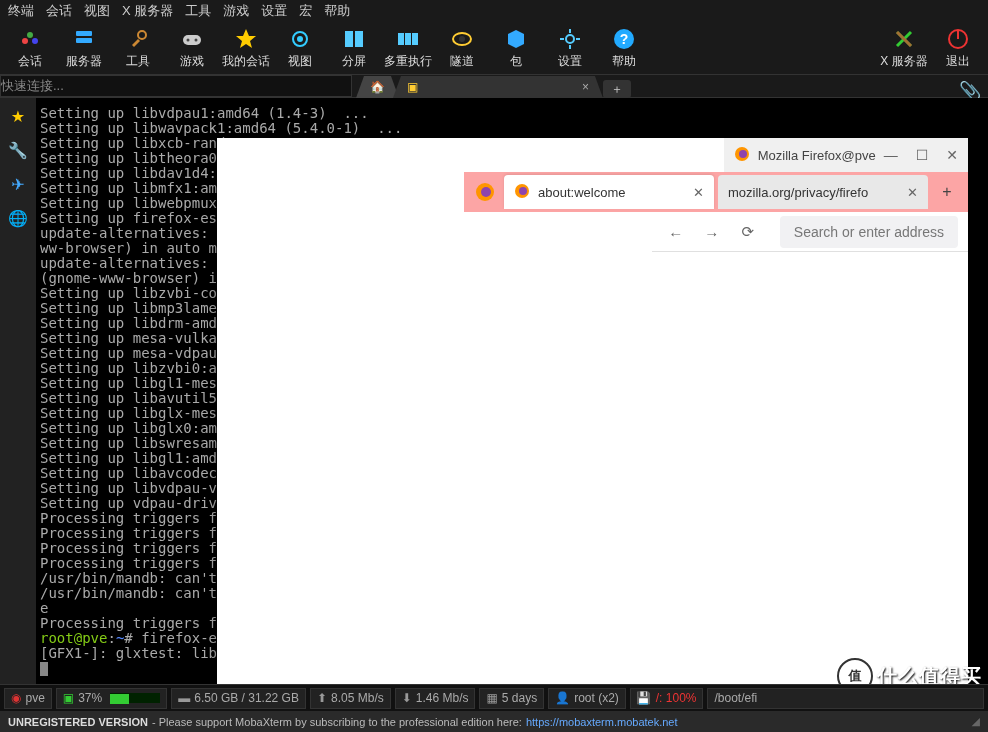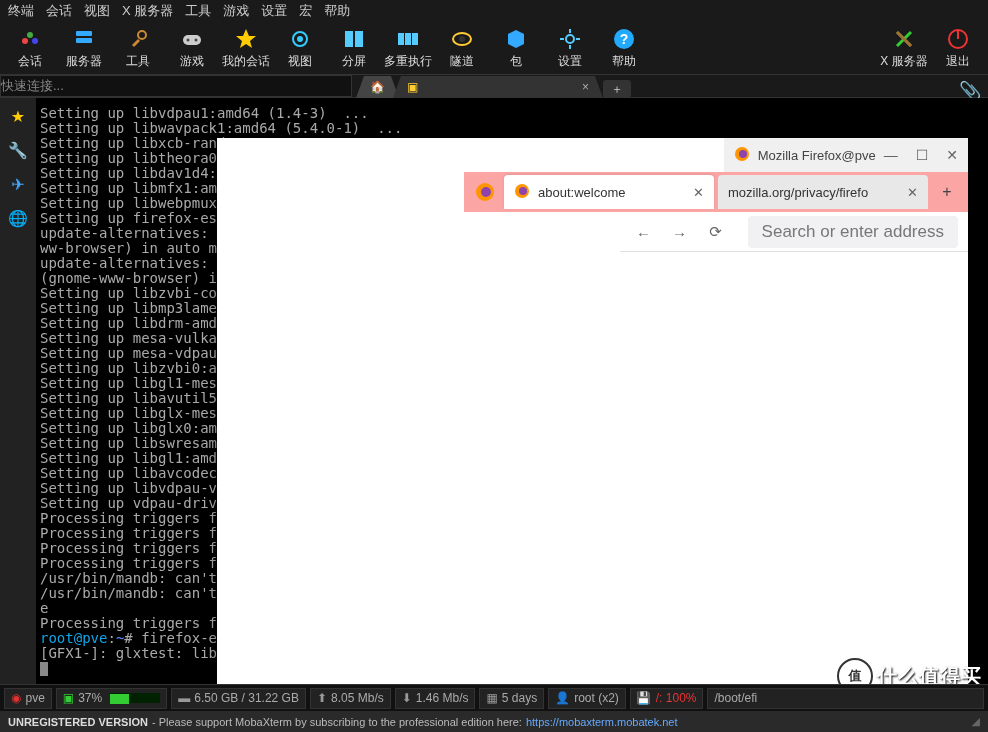--- a/index.html
+++ b/index.html
@@ -20,35 +20,35 @@
   .sess-tab.active { background: #444; }
   .sess-tab .x { color: #aaa; margin-left: 6px; }
   .newtab { width: 28px; height: 18px; background: #333; border-radius: 3px; display: flex; align-items: center; justify-content: center; color: #ccc; margin-left: 6px; }
   .clip-icon { position: absolute; right: 6px; top: 80px; color: #89a; font-size: 18px; }
 
   .work { display: flex; height: 586px; background: #000; }
   .leftbar { width: 36px; background: #222; display: flex; flex-direction: column; align-items: center; padding-top: 6px; gap: 10px; }
   .lb-icon { width: 24px; height: 24px; display: flex; align-items: center; justify-content: center; font-size: 16px; }
 
   .terminal { flex: 1; background: #000; color: #aaa; font-family: "DejaVu Sans Mono", monospace; font-size: 14px; line-height: 15px; padding: 8px 4px; white-space: pre; overflow: hidden; position: relative; }
-  .term-line .grn { color: #0ea5e9; }
+  .term-line .grn { color: #84cc16; }
   .cursor { display: inline-block; width: 8px; height: 14px; background: #888; vertical-align: middle; }
 
   .firefox { position: absolute; left: 217px; top: 138px; width: 751px; height: 546px; background: #fff; box-shadow: 0 2px 10px rgba(0,0,0,0.5); display: flex; flex-direction: column; align-items: flex-end; }
   .ff-title { height: 34px; background: #f0f0f0; display: flex; align-items: center; padding: 0 10px; gap: 8px; color: #444; font-size: 13px; }
   .ff-title-controls { margin-left: auto; display: flex; gap: 18px; color: #666; font-size: 14px; }
   .ff-tabs { height: 40px; background: #fca5a5; display: flex; align-items: center; padding: 0 6px; gap: 4px; }
   .ff-menu-icon { width: 30px; height: 30px; display: flex; align-items: center; justify-content: center; }
   .ff-tab { height: 34px; min-width: 210px; max-width: 210px; background: #e8e8e8; display: flex; align-items: center; padding: 0 10px; gap: 8px; font-size: 13px; color: #333; border-radius: 4px 4px 0 0; position: relative; }
   .ff-tab.active { background: #fff; box-shadow: 0 -1px 3px rgba(0,0,0,0.1); }
   .ff-tab .x { margin-left: auto; color: #666; }
   .ff-newtab { width: 30px; height: 30px; display: flex; align-items: center; justify-content: center; color: #444; font-size: 16px; }
   .ff-nav { height: 40px; background: #fff; display: flex; align-items: center; padding: 0 10px; gap: 8px; border-bottom: 1px solid #e0e0e0; }
   .nav-btn { width: 28px; height: 28px; display: flex; align-items: center; justify-content: center; color: #666; font-size: 15px; }
-  .urlbar { flex: 1; height: 32px; background: #f1f1f3; border-radius: 4px; display: flex; align-items: center; padding: 0 14px; color: #777; font-size: 17px; margin-left: 10px; }
+  .urlbar { flex: 1; height: 32px; background: #f1f1f3; border-radius: 4px; display: flex; align-items: center; padding: 0 14px; color: #777; font-size: 14px; margin-left: 10px; }
   .ff-content { flex: 1; background: #fff; position: relative; }
 
   .badge { position: absolute; right: 6px; bottom: 38px; display: flex; align-items: center; gap: 4px; }
   .badge-circle { width: 36px; height: 36px; border-radius: 50%; background: #fff; border: 2px solid #333; display: flex; align-items: center; justify-content: center; font-size: 13px; font-weight: bold; color: #333; }
   .badge-text { font-size: 20px; font-weight: bold; color: #fff; text-shadow: 1px 1px 2px #000; letter-spacing: 1px; font-family: sans-serif; }
 
   .statusbar { position: absolute; bottom: 21px; left: 0; right: 0; height: 27px; background: #111; display: flex; align-items: center; gap: 4px; padding: 0 4px; font-size: 12px; color: #aaa; border-top: 1px solid #333; }
   .st-seg { background: #222; height: 21px; display: flex; align-items: center; padding: 0 6px; gap: 4px; border: 1px solid #333; }
   .red { color: #e33; }
 

